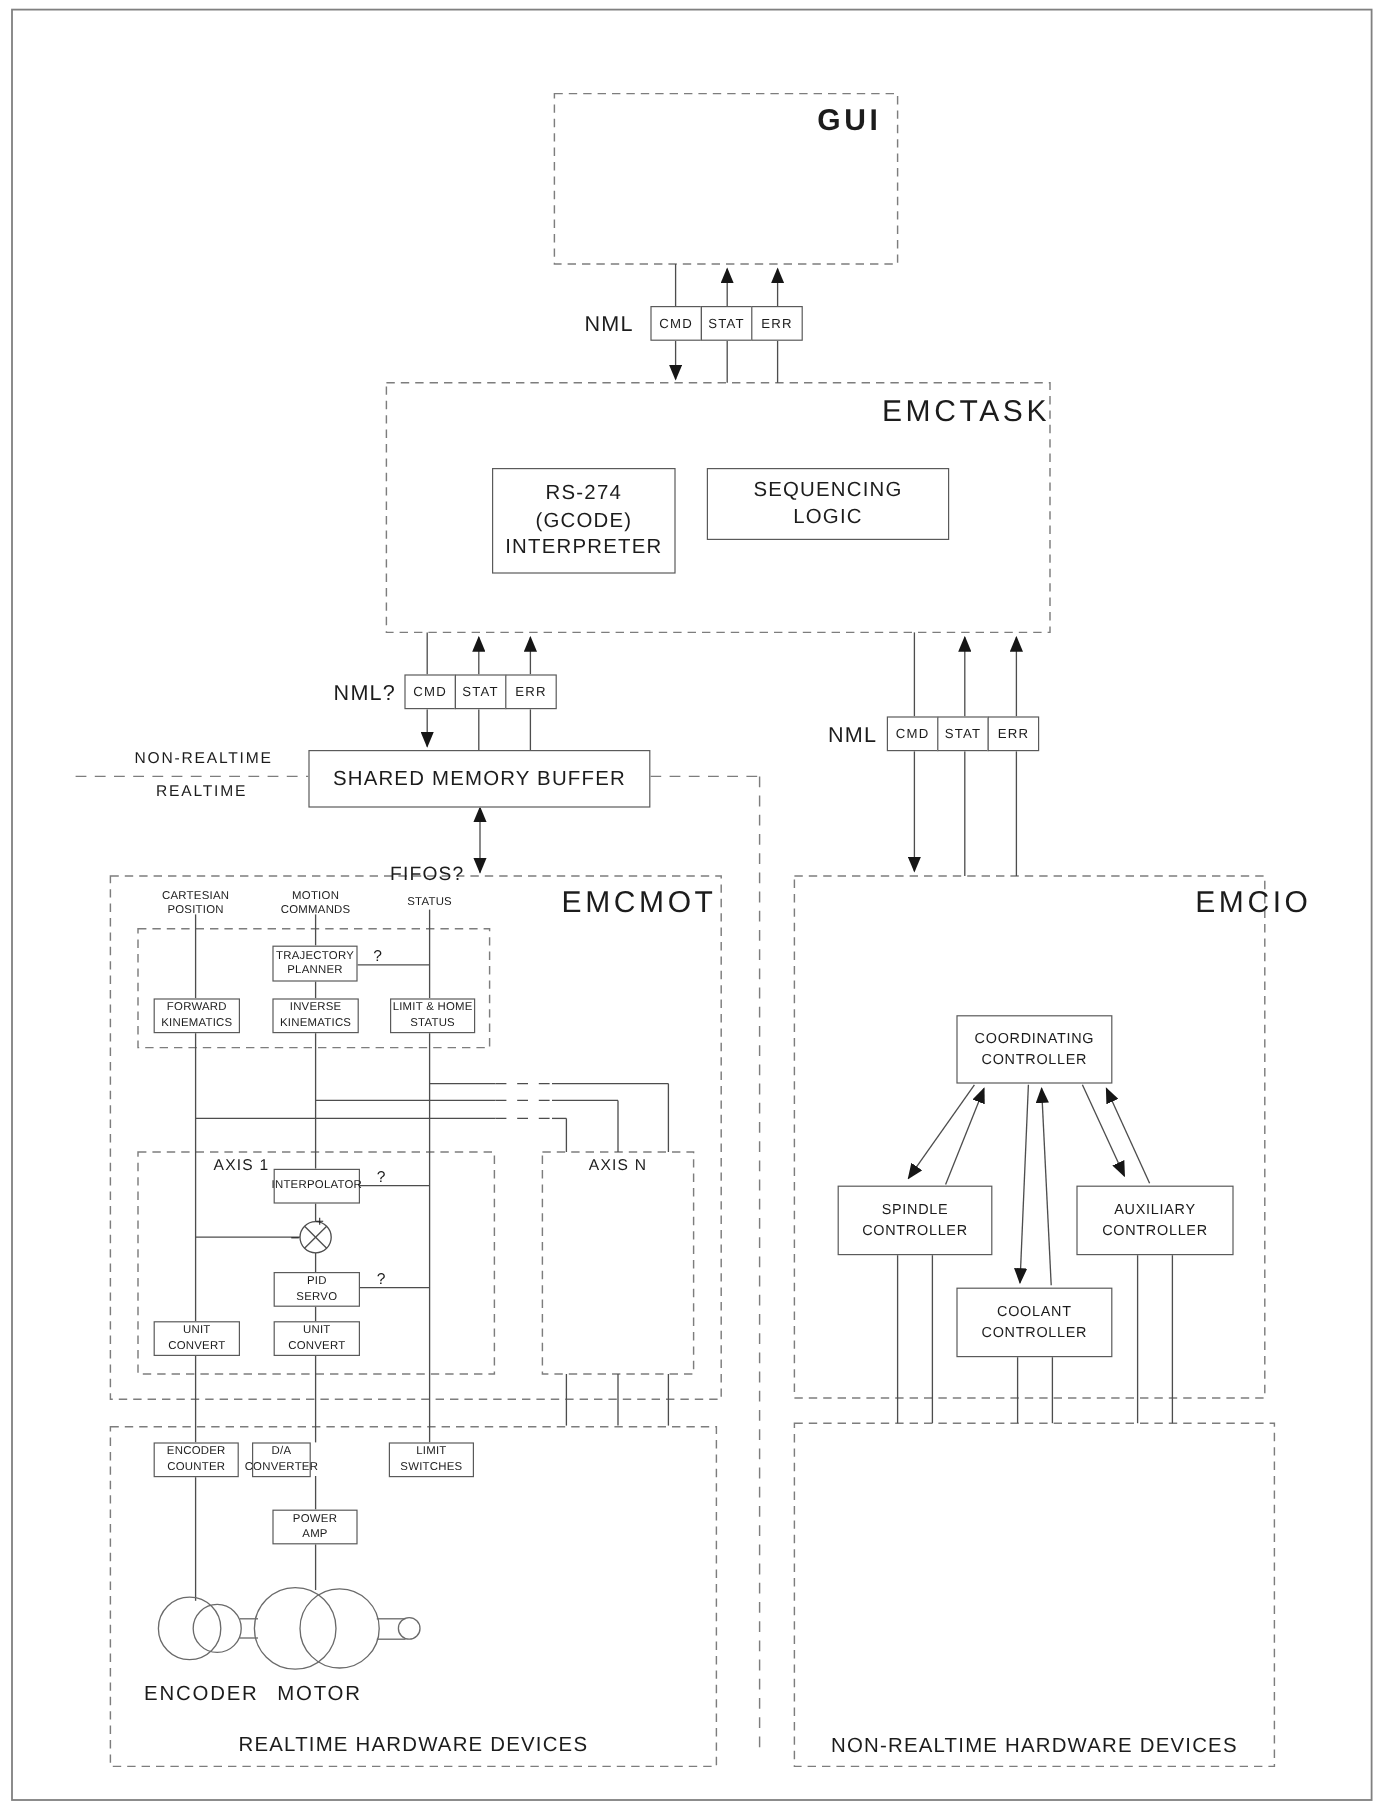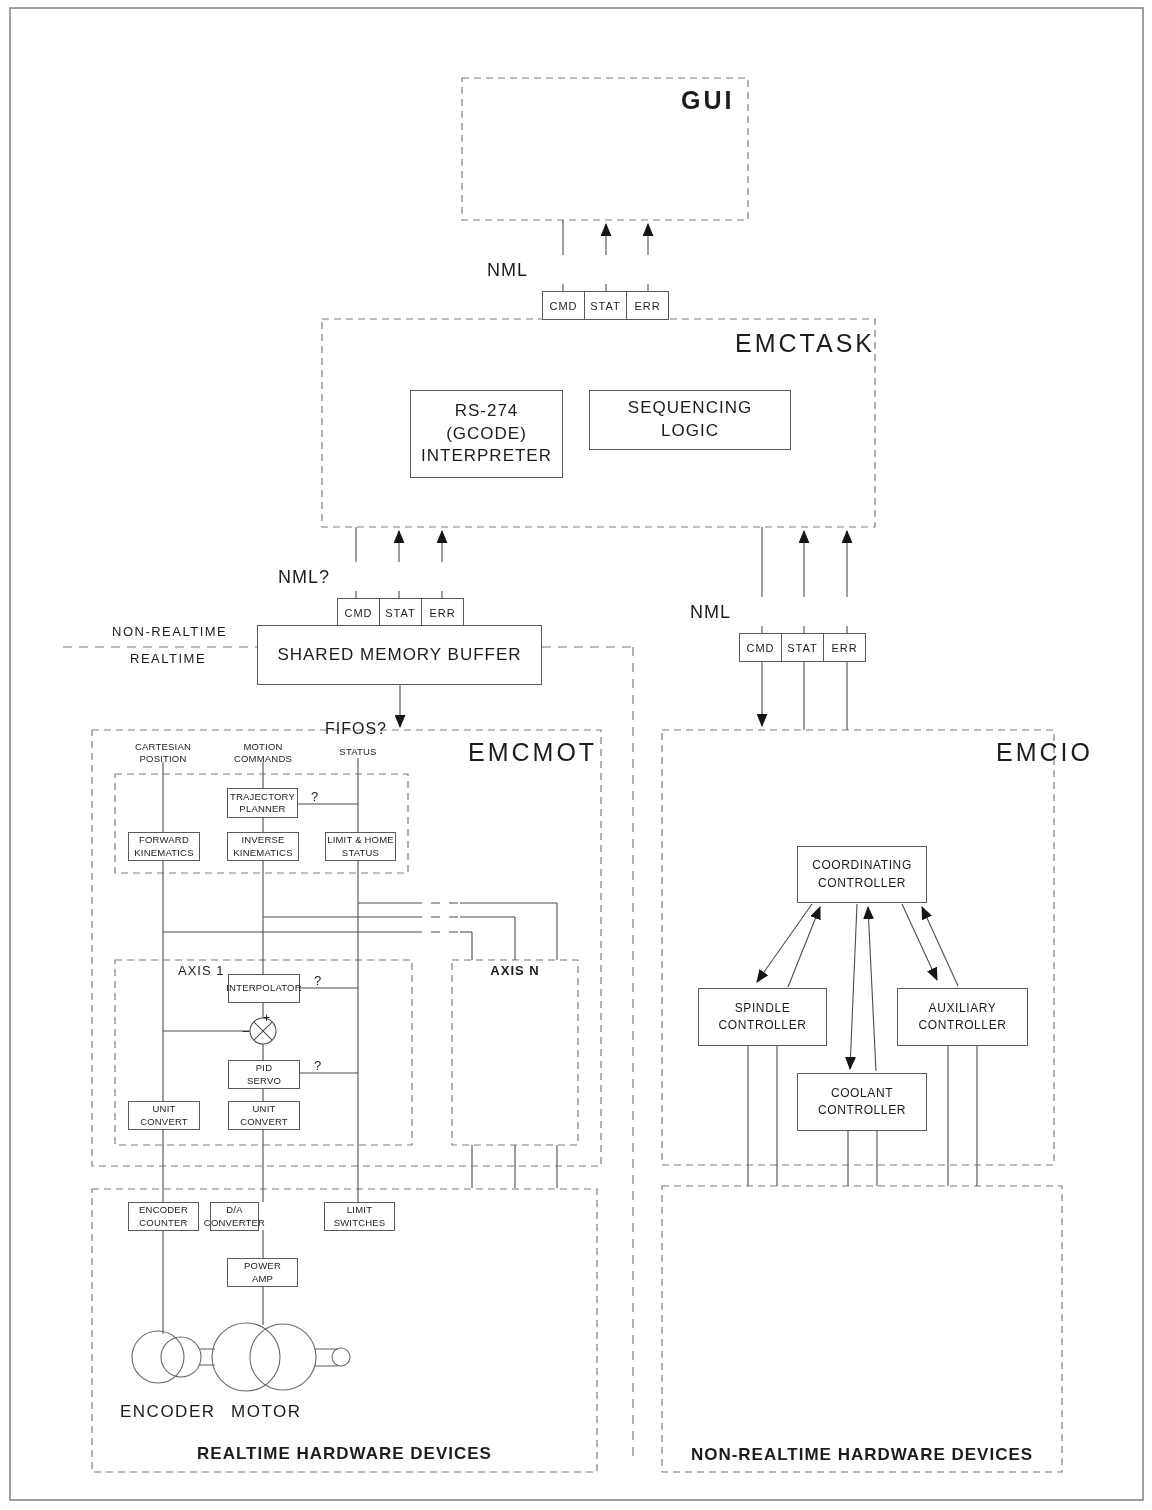--- a/index.html
+++ b/index.html
@@ -15,28 +15,28 @@
   .tiny{font-size:9.5px;letter-spacing:0.2px;line-height:1.25;text-align:center;}
   .q{font-size:13px;}
   .box{
     position:absolute;border:1px solid #5a5a5a;background:#ffffff;
     display:flex;flex-direction:column;align-items:center;justify-content:center;
     text-align:center;box-sizing:border-box;
   }
   .fs10{font-size:9.5px;letter-spacing:0.2px;line-height:1.3;}
   .fs12{font-size:12px;letter-spacing:0.6px;line-height:1.45;}
   .fs17{font-size:17px;letter-spacing:1px;line-height:1.35;}
-  .changroup{position:absolute;display:flex;margin-top:36px;}
+  .changroup{position:absolute;display:flex;}
   .chan{
     border:1px solid #5a5a5a;width:43px;height:29px;box-sizing:border-box;
     display:flex;align-items:center;justify-content:center;
     font-size:11px;letter-spacing:1px;background:#fff;
   }
   .chan + .chan{margin-left:-1px;}
-  .ctr{text-align:center;font-weight:bold;}
+  .ctr{text-align:center;}
 </style>
 </head>
 <body>
 
 <div id="canvas">
 
   <svg class="layer" viewBox="0 0 1152 1510" fill="none">
     <defs>
       <marker id="arr" viewBox="0 0 12 10" markerWidth="12" markerHeight="10" refX="11" refY="5" orient="auto">
         <path d="M0,0 L12,5 L0,10 Z" fill="#161616"></path>
@@ -207,21 +207,21 @@
   <div class="box fs17" style="left:410px;top:390px;width:153px;height:88px;">
     <span>RS-274</span>
     <span>(GCODE)</span>
     <span>INTERPRETER</span>
   </div>
   <div class="box fs17" style="left:589px;top:390px;width:202px;height:60px;">
     <span>SEQUENCING</span>
     <span>LOGIC</span>
   </div>
 
-  <div class="box fs17" style="left:257px;top:625px;width:285px;height:60px;">
+  <div class="box fs17" style="left:257px;top:625px;width:285px;height:48px;">
     <span>SHARED MEMORY BUFFER</span>
   </div>
 
   <div class="lbl tiny" style="left:123px;top:741px;width:80px;">
     <div>CARTESIAN</div>
     <div>POSITION</div>
   </div>
   <div class="lbl tiny" style="left:223px;top:741px;width:80px;">
     <div>MOTION</div>
     <div>COMMANDS</div>

